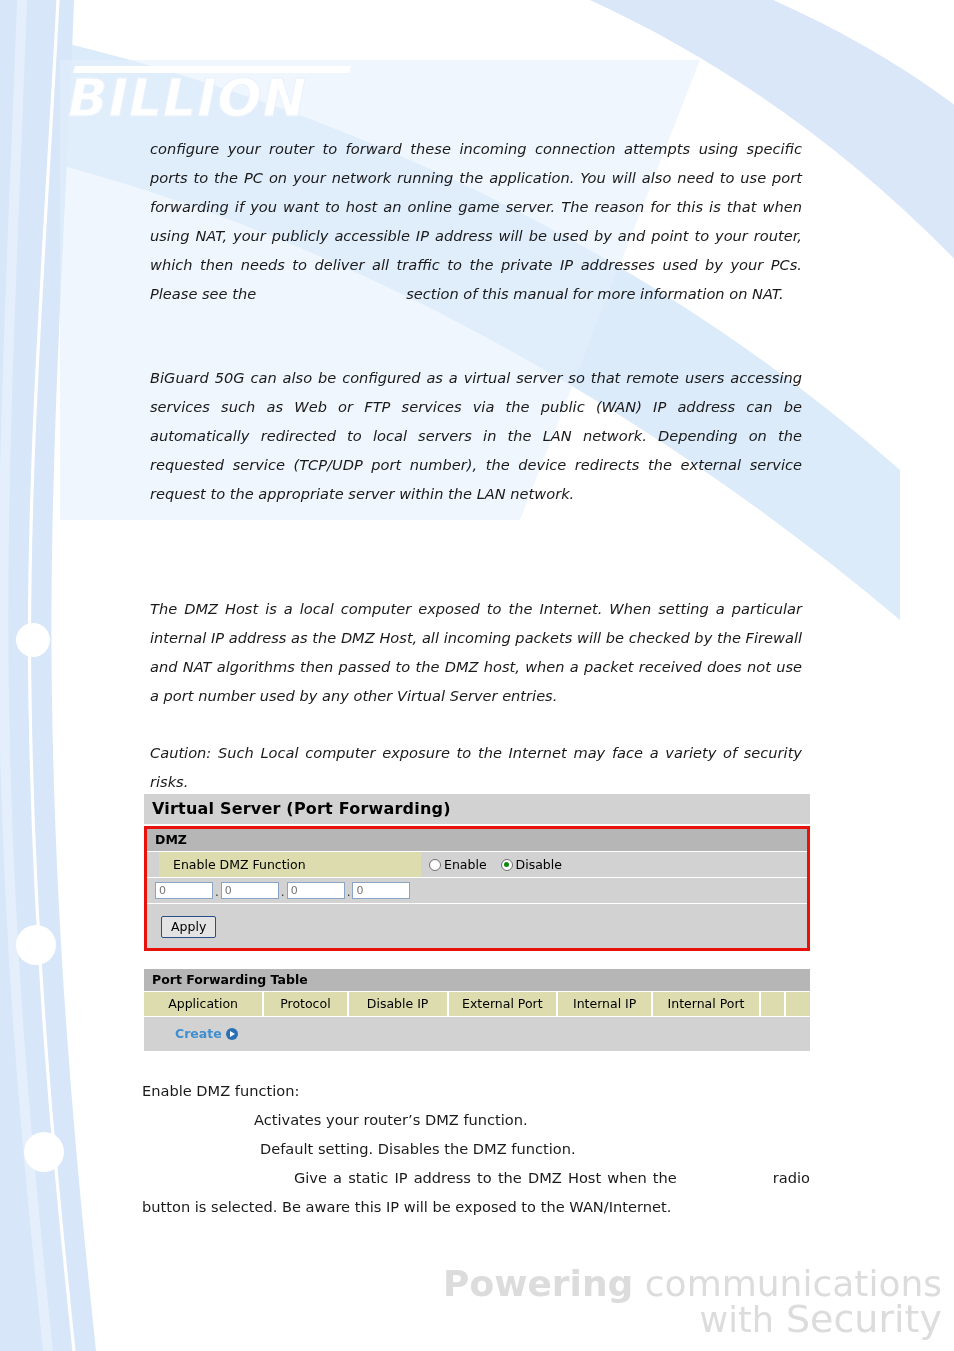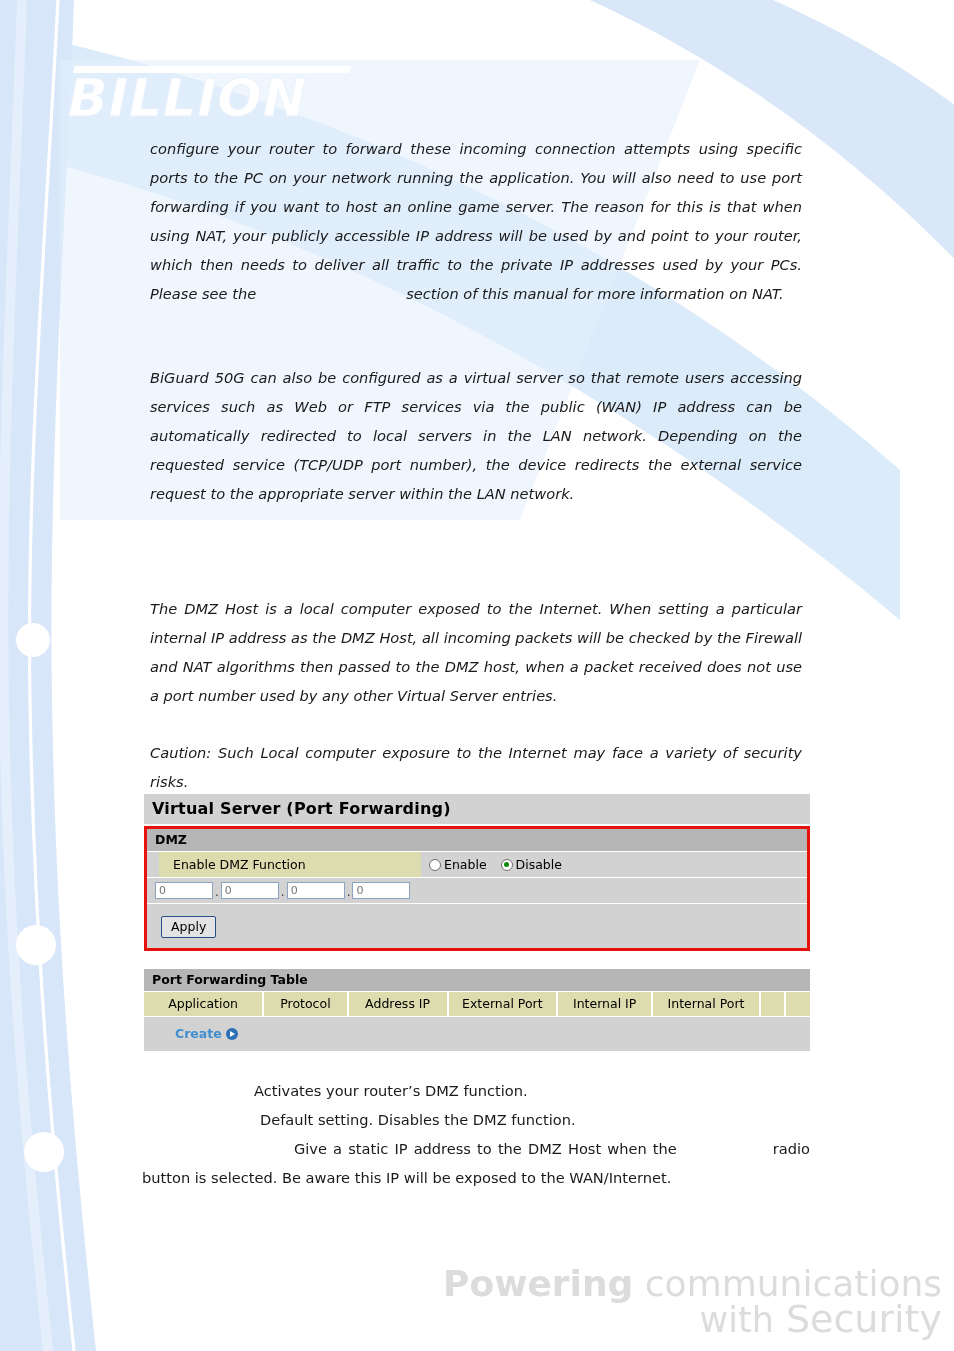--- a/index.html
+++ b/index.html
@@ -399,37 +399,38 @@
     </div>
 
     <div class="spacer-gap"></div>
 
     <div>
       <div class="section-head">Port Forwarding Table</div>
 
       <div class="fwd-head-row">
         <div class="fwd-th" style="width:124px">Application</div>
         <div class="fwd-th" style="width:87px">Protocol</div>
-        <div class="fwd-th" style="width:103px">Address IP</div>
+        <div class="fwd-th" style="width:103px">Disable IP</div>
         <div class="fwd-th" style="width:113px">External Port</div>
         <div class="fwd-th" style="width:98px">Internal IP</div>
         <div class="fwd-th" style="width:111px">Internal Port</div>
         <div class="fwd-th" style="width:26px">&nbsp;</div>
         <div class="fwd-th" style="width:24px;border-right:none">&nbsp;</div>
       </div>
 
       <div class="fwd-create">
         <a class="link-blue">
           <span>Create</span><span class="arrow-icon"></span>
         </a>
       </div>
     </div>
   </div>
 
   <div id="desc-block">
+    <div class="d-line">Enable DMZ function:</div>
     <div class="d-line ind1">Activates your router’s DMZ function.</div>
     <div class="d-line ind2">Default setting. Disables the DMZ function.</div>
     <div class="wrapline"><span class="ind3">Give a static IP address to the DMZ Host when the</span><span class="inline-gap"></span><span>radio button is selected. Be aware this IP will be exposed to the WAN/Internet.</span></div>
   </div>
 
   <div id="footer-tag">
     <div class="l1"><span class="b">Powering</span> <span>communications</span></div>
     <div class="l2"><span class="sm">with</span> <span>Security</span></div>
   </div>
 

